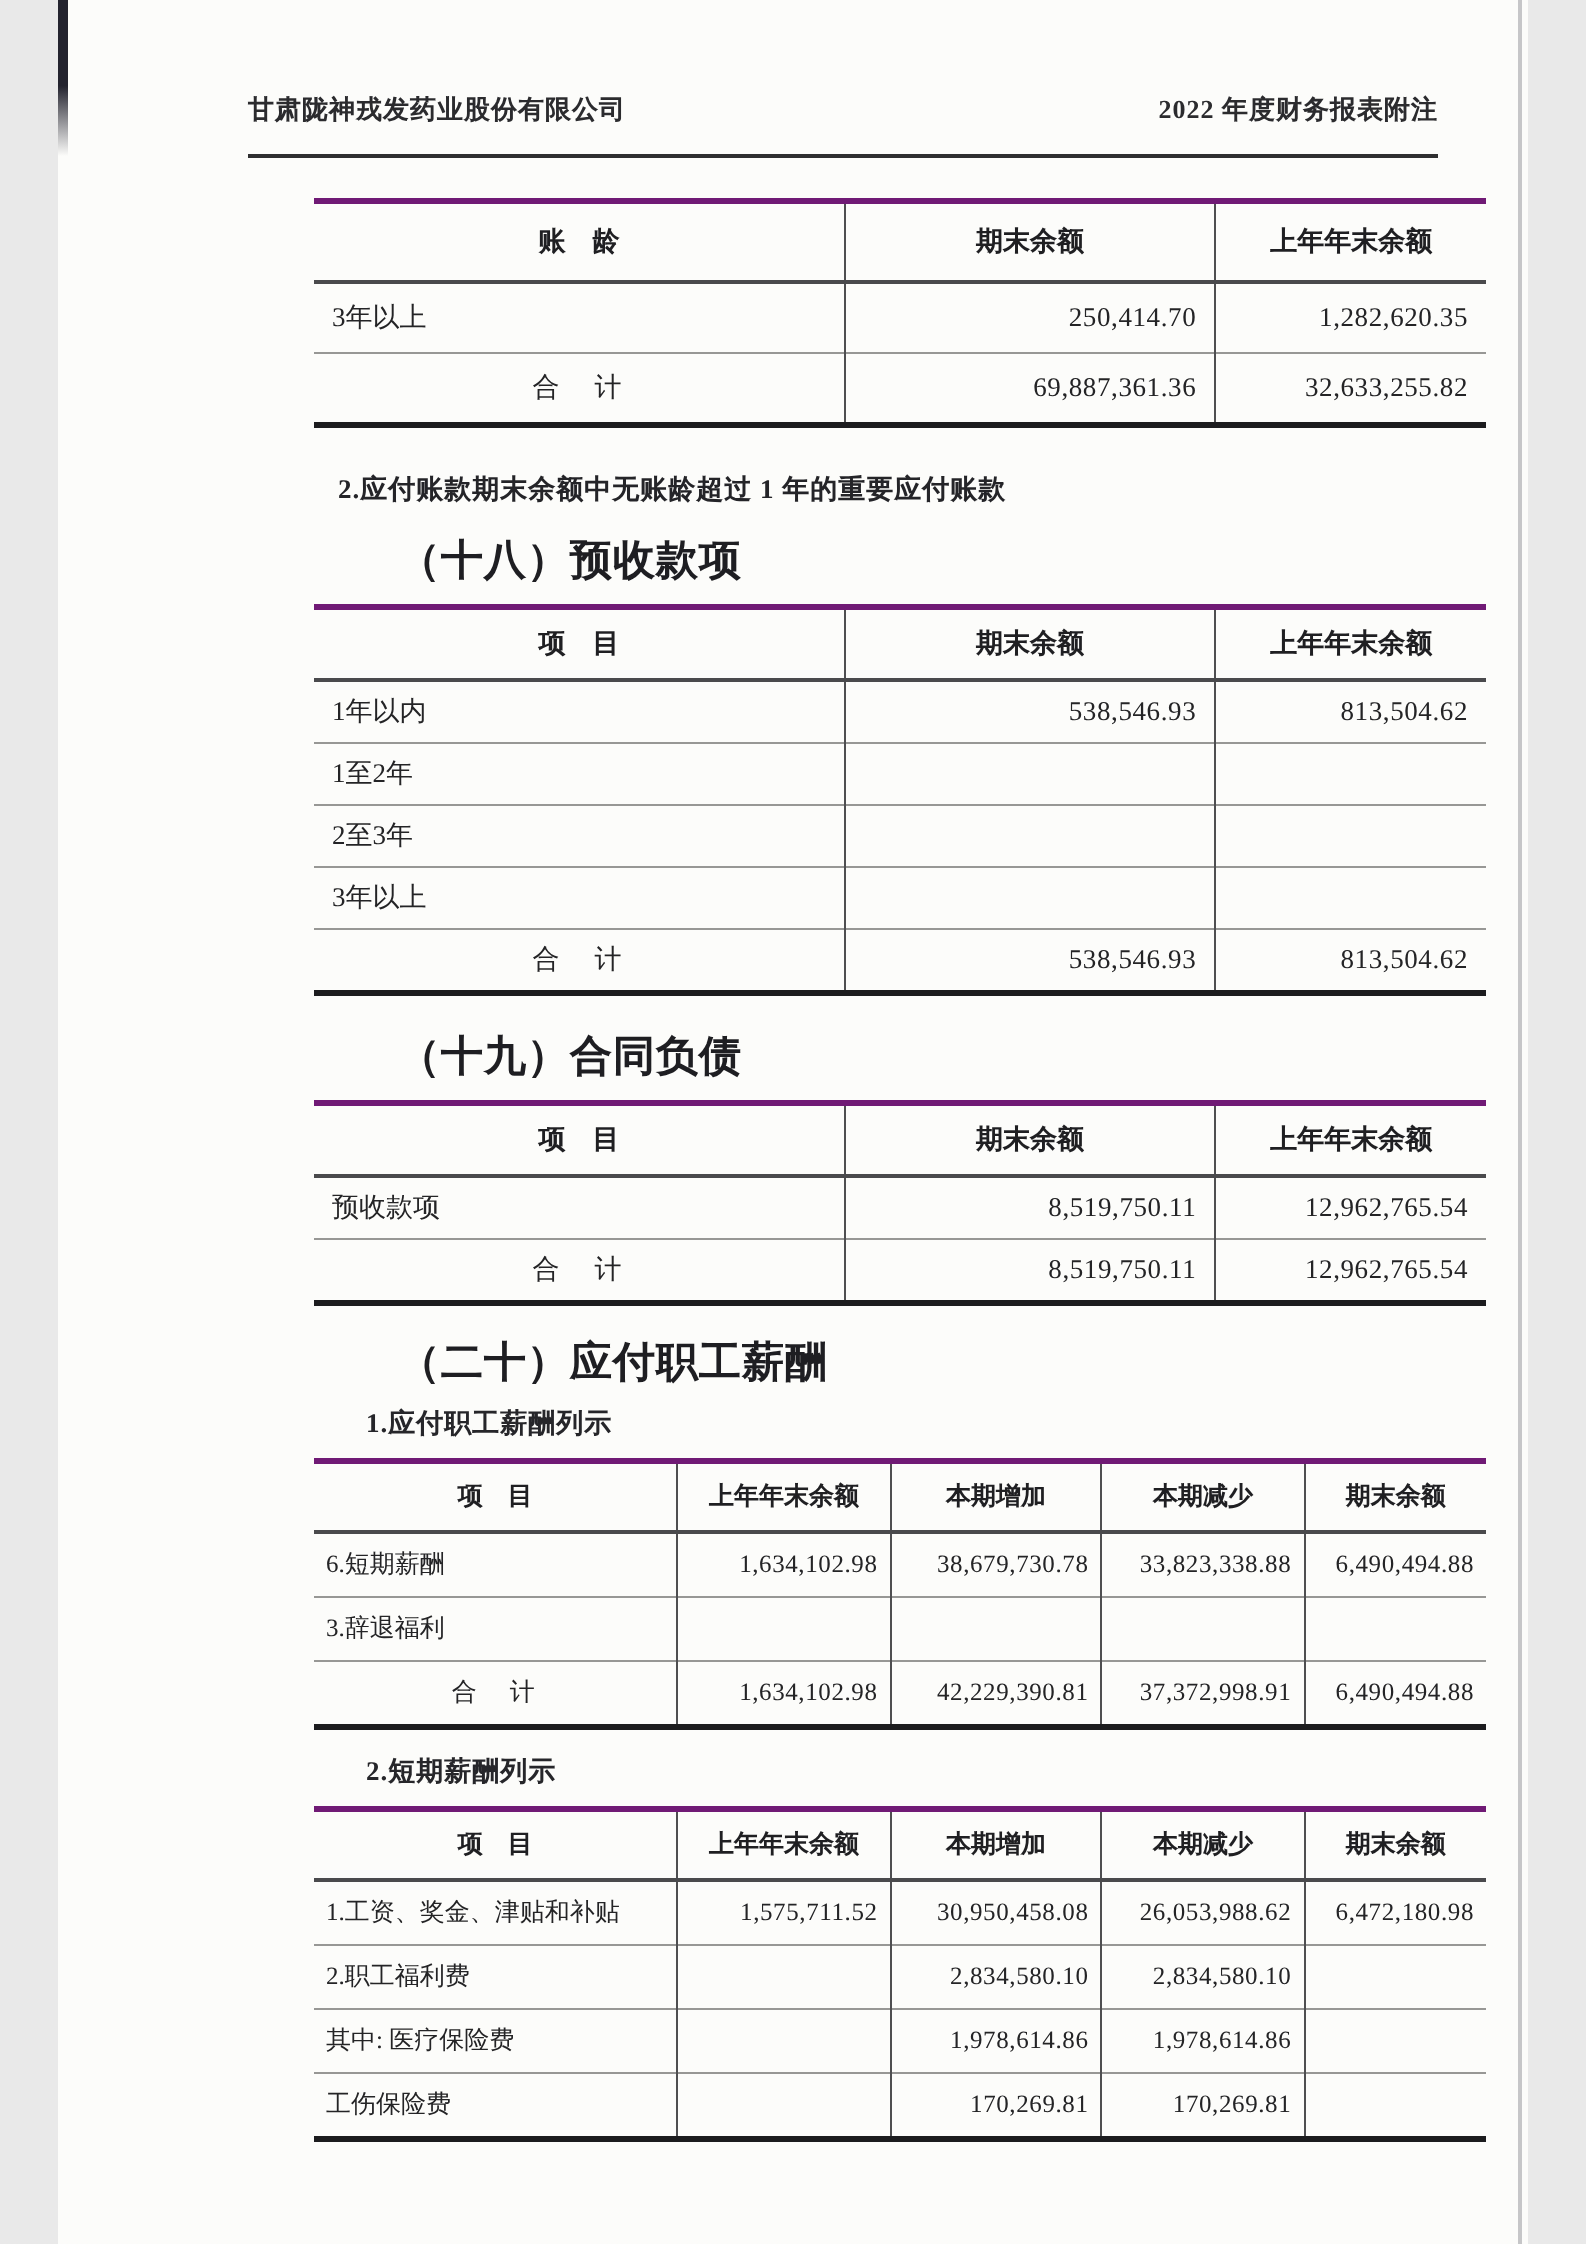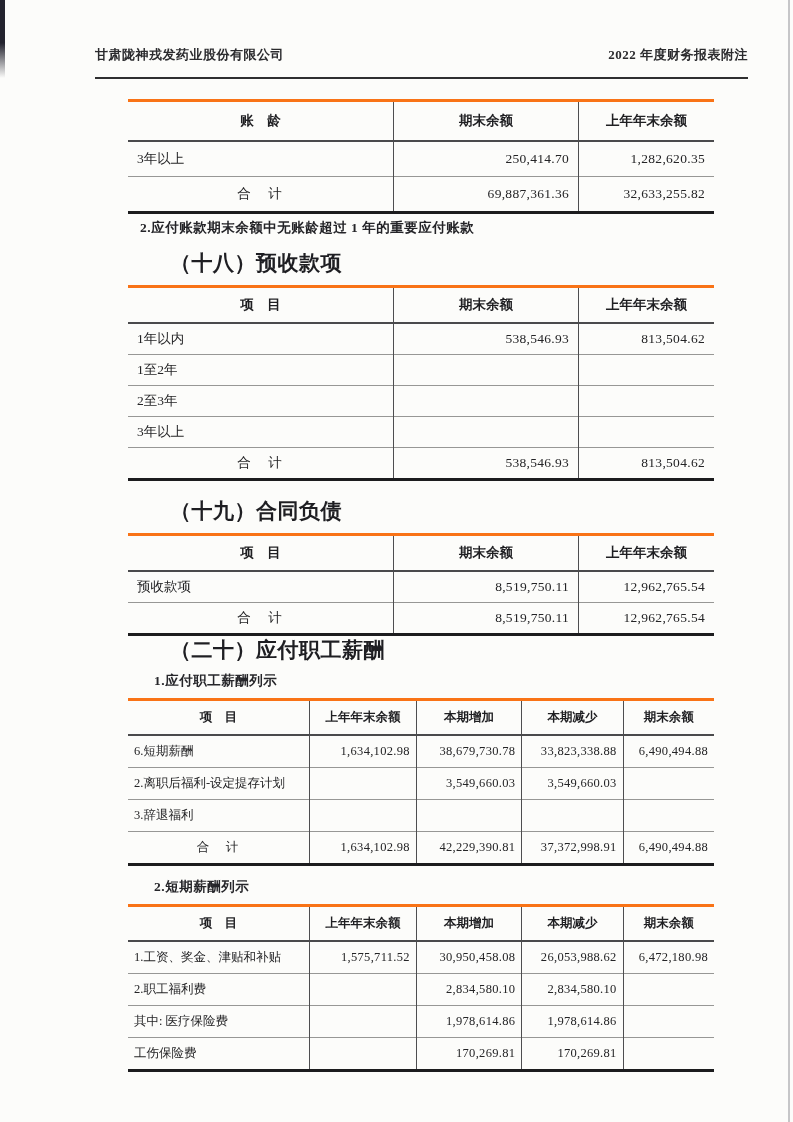--- a/index.html
+++ b/index.html
@@ -1,18 +1,18 @@
 <!DOCTYPE html>
 <html lang="zh"><head>
 <meta charset="utf-8">
 <style>
   html,body{margin:0;padding:0;background:#e9e9e9;}
   .page{
     position:relative;
-    width:793px;height:1122px;
+    width:735px;height:1122px;
     margin:0 auto;
     background:#fcfcfa;
     overflow:hidden;
     font-family:"Liberation Serif","DejaVu Serif",serif;
     color:#222;
     box-sizing:border-box;
     padding-top:46px;
   }
   
   .scan-edge-left{position:absolute;left:0;top:0;width:5px;height:78px;
@@ -28,21 +28,21 @@
     font-size:13px;font-weight:600;color:#2b2b2e;
     letter-spacing:.5px;
   }
 
   .content{margin-left:128px;width:586px;}
 
   table.fin{
     width:586px;border-collapse:collapse;table-layout:fixed;
     color:#242426;
   }
-  table.fin{border-top:3px solid #f97316;border-bottom:3px solid #1c1c1e;}
+  table.fin{border-top:3px solid #701a75;border-bottom:3px solid #1c1c1e;}
   table.fin th{
     font-weight:700;text-align:center;
     border-bottom:2px solid #4a4a4c;
     color:#1f1f22;
   }
   table.fin td{border-top:1px solid #979795;}
   table.fin tr:first-child td{border-top:none;}
   table.fin th + th, table.fin td + td{border-left:1px solid #4e4e50;}
 
   table.t3{font-size:13.5px;margin-top:20px;}
@@ -54,21 +54,21 @@
   table.t5{font-size:12.5px;}
   table.t5 th{padding:8px 3px;}
   table.t5 td{padding:7px 6px;}
 
   td.lbl{text-align:left;}
   td.num{text-align:right;font-variant-numeric:tabular-nums;letter-spacing:.3px;}
   tr.total-row td.lbl{text-align:center;letter-spacing:2px;}
   td.indent2{padding-left:48px;}
 
   .note-line{
-    margin:5px 0 0 12px;
+    margin:22px 0 0 12px;
     font-size:13.5px;font-weight:600;color:#242428;
     letter-spacing:.5px;
   }
   .sec-heading{
     margin:12px 0 8px 42px;
     font-size:21px;font-weight:700;color:#1e1e22;
     letter-spacing:.5px;
   }
   .sub-heading{
     margin:3px 0 8px 26px;
@@ -185,21 +185,21 @@
           <td class="num">12,962,765.54</td>
         </tr>
         <tr class="total-row">
           <td class="lbl">合　计</td>
           <td class="num">8,519,750.11</td>
           <td class="num">12,962,765.54</td>
         </tr>
       </tbody>
     </table>
 
-    <div class="sec-heading" style="margin-top:0">（二十）应付职工薪酬</div>
+    <div class="sec-heading" style="margin-top:14px">（二十）应付职工薪酬</div>
     <div class="sub-heading">1.应付职工薪酬列示</div>
 
     <table class="fin t5">
       <colgroup>
           <col style="width:31%">
           <col style="width:18.2%">
           <col style="width:18%">
           <col style="width:17.3%">
           <col style="width:15.5%">
         </colgroup>
@@ -214,27 +214,20 @@
       </thead>
       <tbody>
         <tr>
           <td class="lbl">6.短期薪酬</td>
           <td class="num">1,634,102.98</td>
           <td class="num">38,679,730.78</td>
           <td class="num">33,823,338.88</td>
           <td class="num">6,490,494.88</td>
         </tr>
         <tr>
-          <td class="lbl">2.离职后福利-设定提存计划</td>
-          <td class="num"></td>
-          <td class="num">3,549,660.03</td>
-          <td class="num">3,549,660.03</td>
-          <td class="num"></td>
-        </tr>
-        <tr>
           <td class="lbl">3.辞退福利</td>
           <td class="num"></td>
           <td class="num"></td>
           <td class="num"></td>
           <td class="num"></td>
         </tr>
         <tr class="total-row">
           <td class="lbl">合　计</td>
           <td class="num">1,634,102.98</td>
           <td class="num">42,229,390.81</td>

